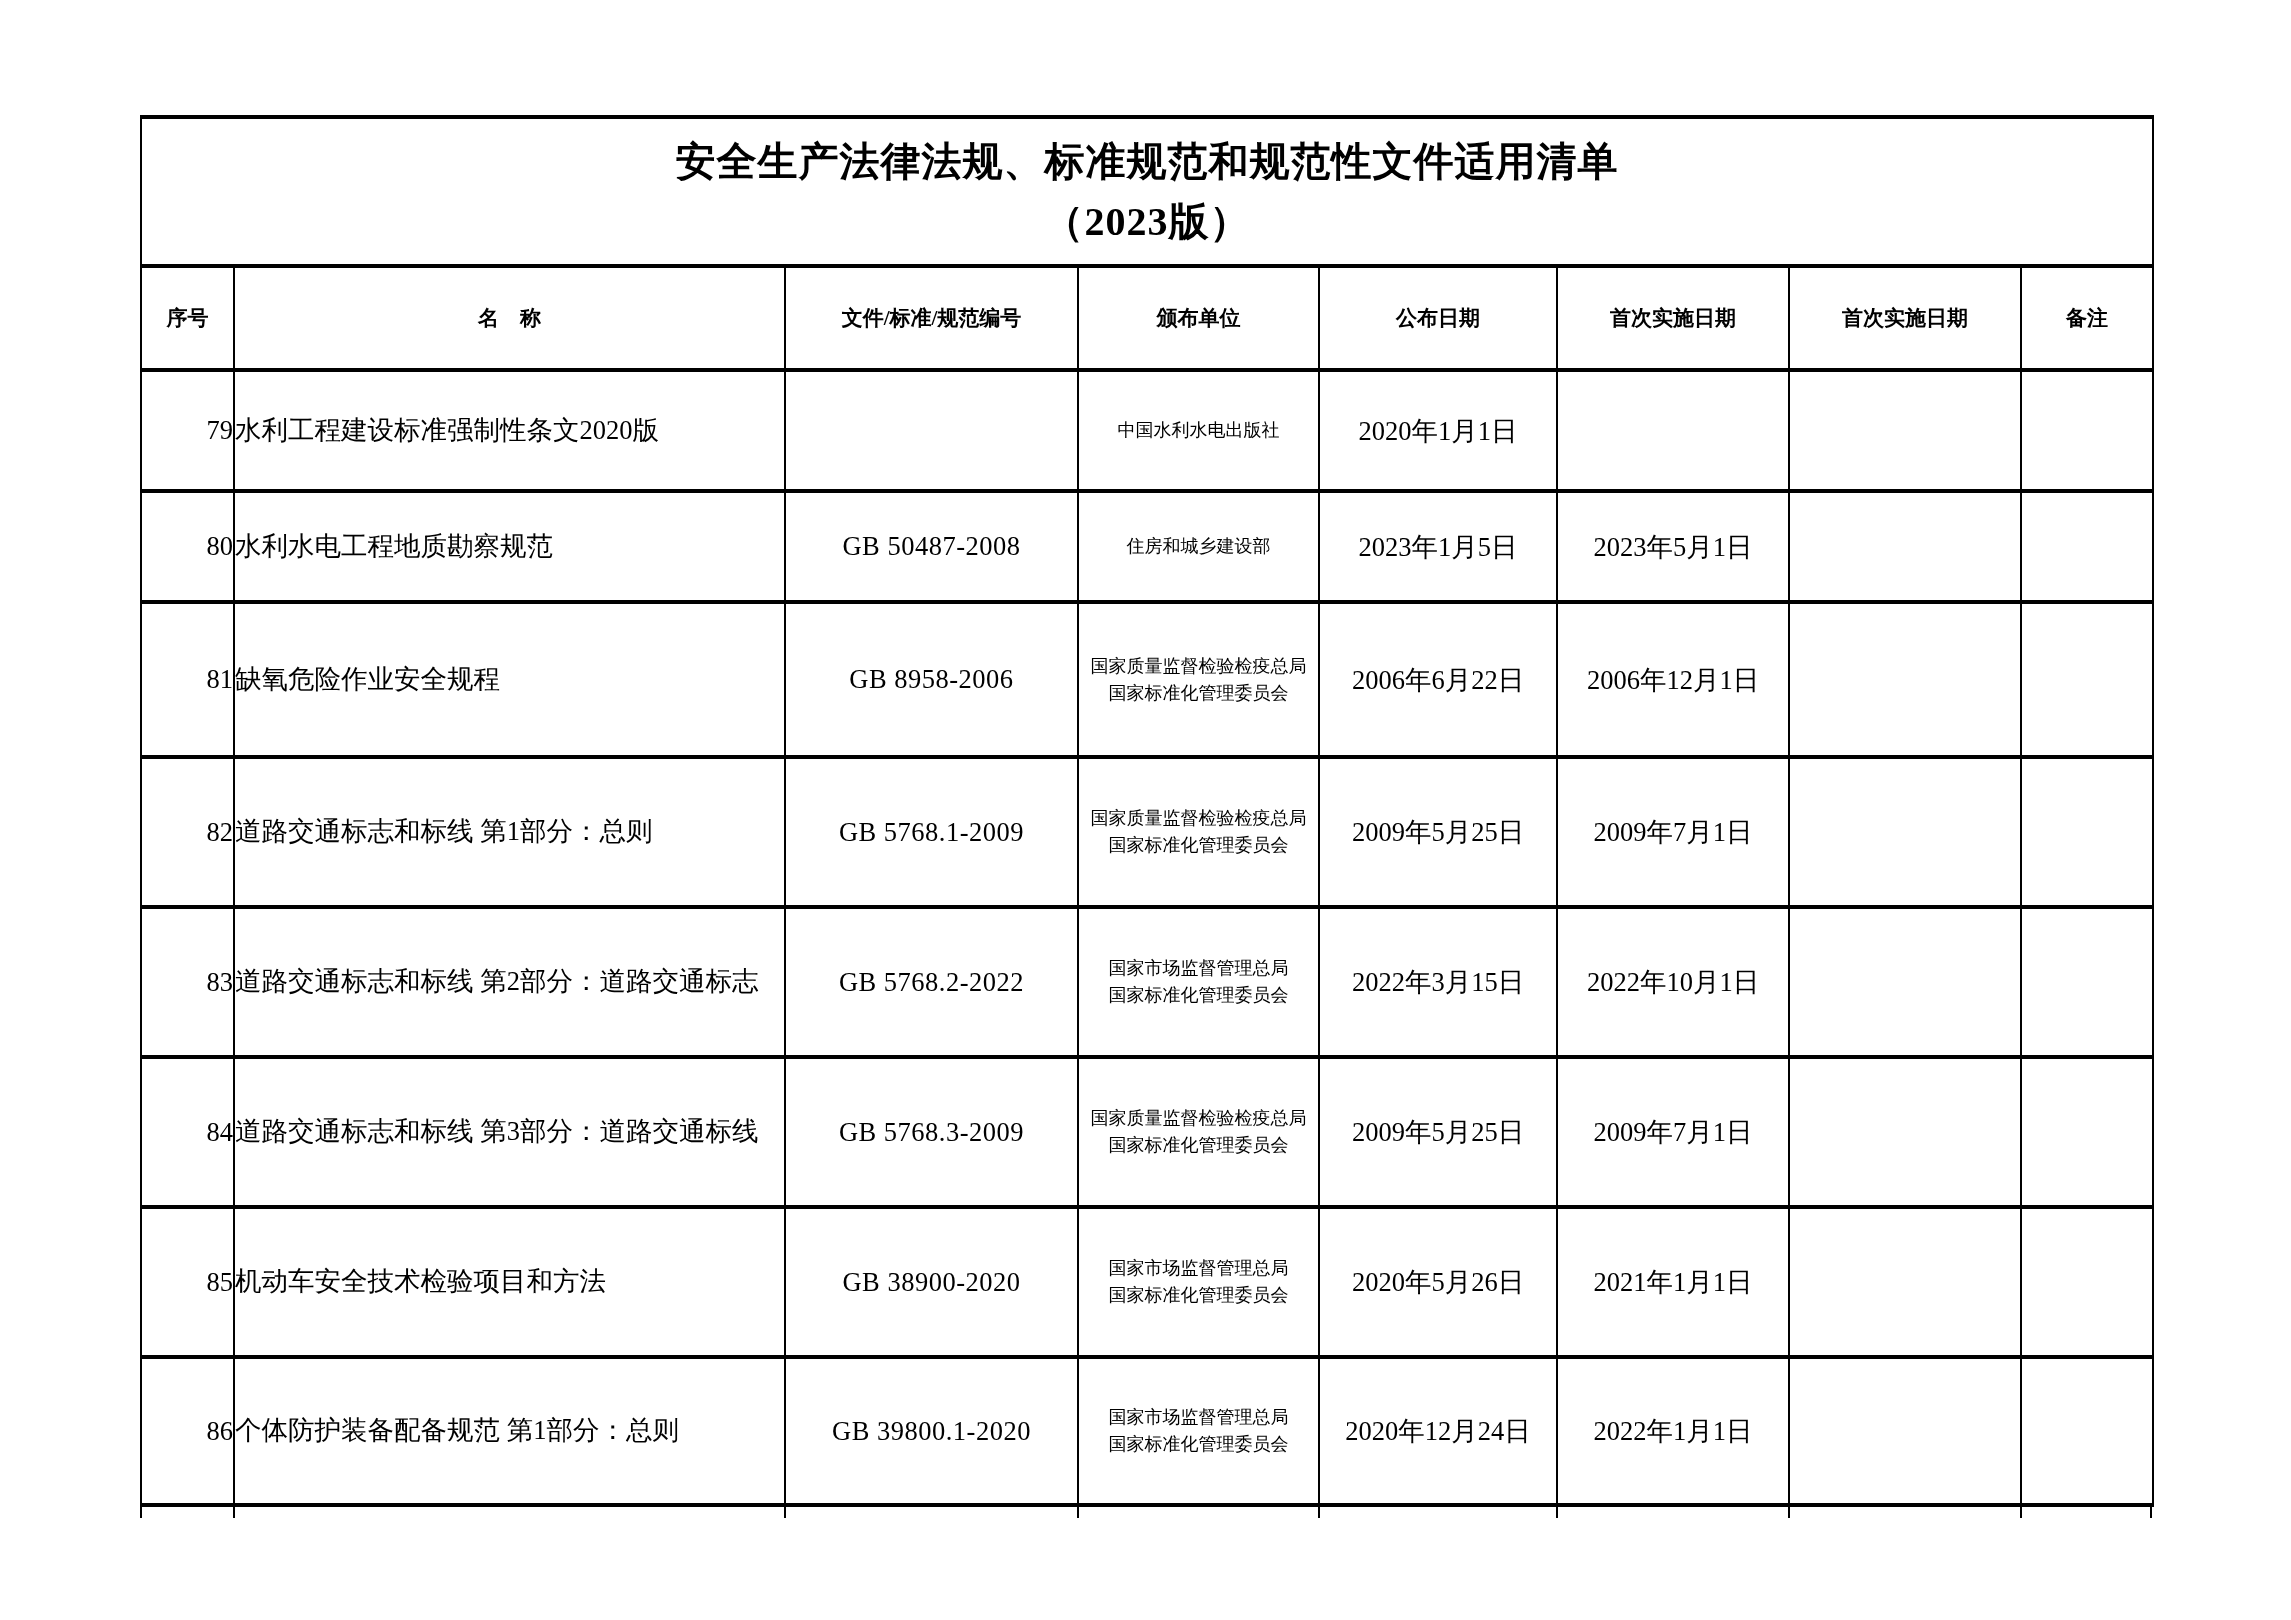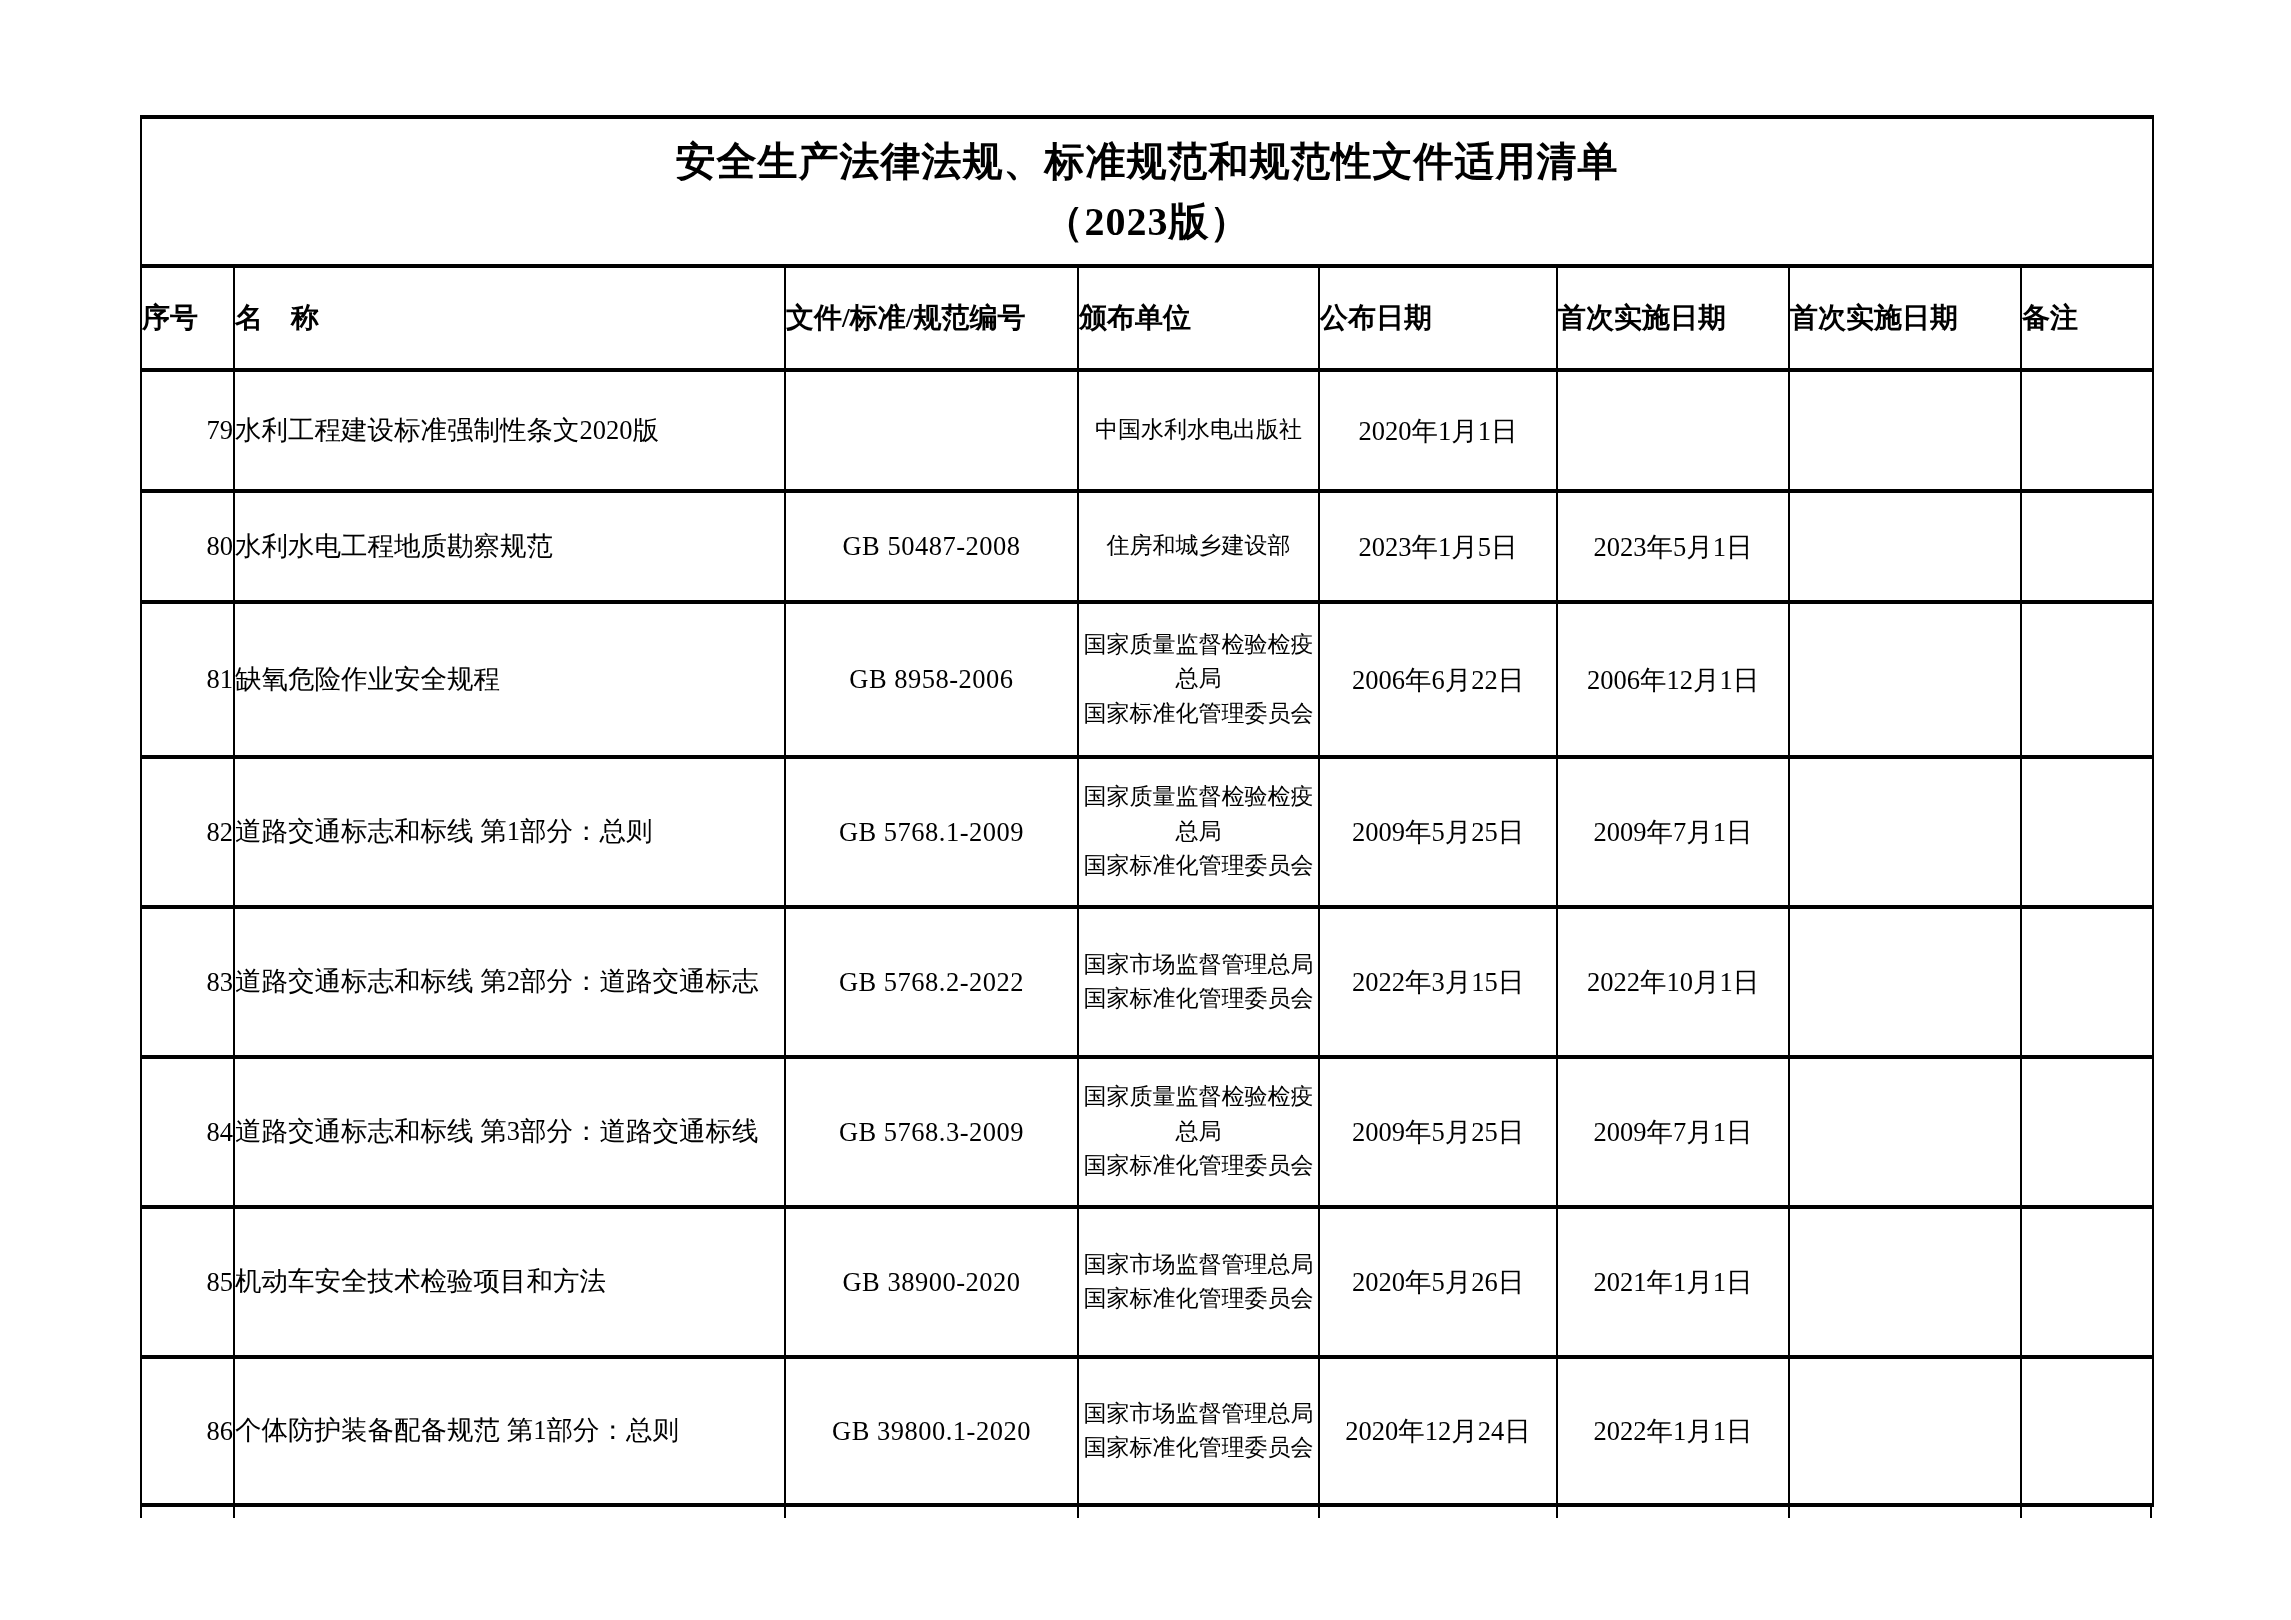--- a/index.html
+++ b/index.html
@@ -36,34 +36,34 @@
     height: 145px;
     text-align: center;
     font-size: 40px;
     font-weight: bold;
     line-height: 1.5;
     letter-spacing: 1px;
   }
   .title-cell .tline { display: block; }
   tr.hdr { height: 104px; }
   tr.hdr th {
-    font-size: 28px;
+    font-size: 21px;
     font-weight: bold;
-    text-align: left;
+    text-align: center;
     white-space: pre;
   }
   td { font-size: 26.5px; }
   .c-idx   { text-align: right; font-family: Liberation Serif, serif; }
   .c-name  { text-align: left; padding: 3.9px 29px 3.9px 6.9px; line-height: 1.55; }
   .c-code  { text-align: center; letter-spacing: 0.5px; }
   .c-issuer{
     text-align: center;
     white-space: pre-line;
     line-height: 1.5;
-    font-size: 23px;
+    font-size: 18px;
     padding: 2px 5.9px;
   }
   .c-date  { text-align: center; }
   .c-blank { }
   tr.r79 { height: 121px; }
   tr.r80 { height: 111px; padding-left: 24px; }
   tr.r81 { height: 155px; }
   tr.r82 { height: 150px; }
   tr.r83 { height: 150px; }
   tr.r84 { height: 150px; }

